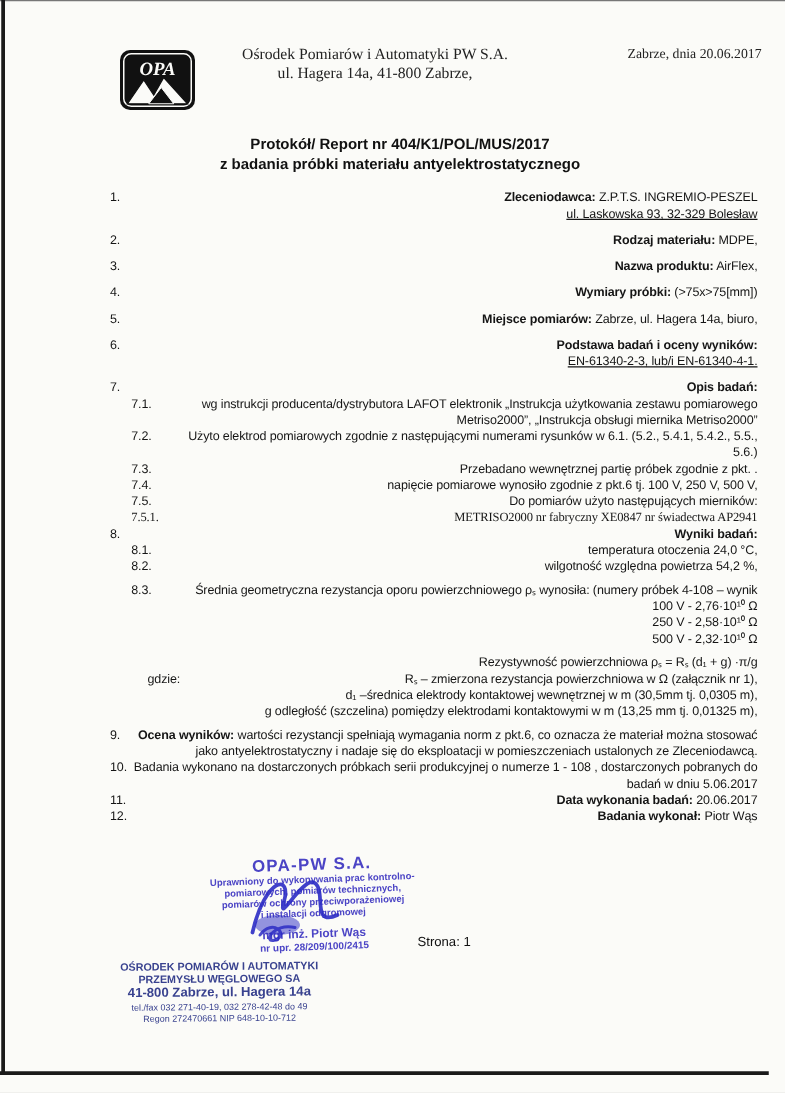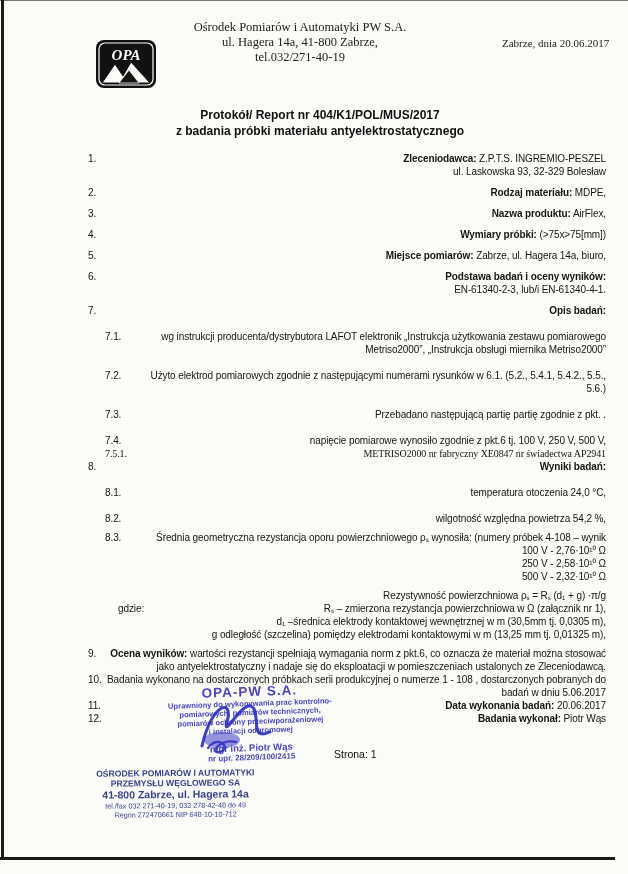--- a/index.html
+++ b/index.html
@@ -4,36 +4,36 @@
 <style>
   html,body{margin:0;padding:0;background:#e8e8e6;}
   .page{position:relative;width:628px;height:874px;background:#fbfbf8;overflow:hidden;
         font-family:"Liberation Sans",sans-serif;color:#1b1b1b;}
   
   .edge-left{position:absolute;left:1px;top:0;width:3px;height:860px;background:#1a1a1a;}
   .edge-bottom{position:absolute;left:0;top:857px;width:615px;height:3px;background:#1a1a1a;}
   .edge-top{position:absolute;left:0;top:0;width:100%;height:1px;background:#777;}
   
   .logo{position:absolute;left:95px;top:36px;width:62px;height:54px;}
-  .company{position:absolute;left:170px;top:20px;width:260px;text-align:center;
+  .company{position:absolute;left:170px;top:36px;width:260px;text-align:center;
            font-family:"Liberation Serif",serif;font-size:12.5px;line-height:15px;color:#222;}
   .dateline{position:absolute;left:460px;top:37px;width:150px;text-align:left;
             font-family:"Liberation Serif",serif;font-size:11px;color:#222;margin-left:42px;}
   
   .title{position:absolute;left:0;top:107px;width:640px;text-align:center;font-weight:bold;
          font-size:12px;line-height:16px;color:#111;}
   
   .doc{position:absolute;left:88px;top:152px;width:518px;font-size:10px;line-height:13px;
        letter-spacing:-0.1px;color:#151515;}
   .row{display:flex;align-items:flex-start;}
   .num{flex:0 0 17px;}
   .txt{flex:1 1 auto;text-align:right;}
-  .sub{padding-left:17px;margin-top:13px;} .sub .num{flex:0 0 24px;}
+  .sub{padding-left:17px;} .sub .num{flex:0 0 24px;}
   .sub2{padding-left:17px;font-family:Liberation Serif, serif;} .sub2 .num{flex:0 0 33px;}
-  .cont{padding-left:17px;}
+  .cont{padding-left:17px;text-decoration:underline;}
   .meas{padding-left:42px;}
   .formula{padding-left:34px;}
   .gdzie{padding-left:30px;} .gdzie .num{flex:0 0 46px;}
   .gdzie2{padding-left:92px;}
   .gdzie3{padding-left:85px;}
   .gap{margin-top:8px;}
   .gap-sm{margin-top:6px;}
   
   .stamp1{position:absolute;left:148px;top:684px;width:205px;text-align:center;
           color:#4b44c5;transform:rotate(-2deg);}
@@ -62,21 +62,20 @@
     <rect x="1" y="4" width="60" height="48" rx="8" fill="#111"></rect>
     <rect x="4" y="7" width="54" height="42" rx="6" fill="none" stroke="#fbfbf8" stroke-width="1.2"></rect>
     <text x="31" y="24" text-anchor="middle" font-family="Liberation Serif, serif" font-style="italic" font-weight="bold" font-size="15" fill="#fbfbf8">OPA</text>
     <polygon points="7,47 20,28 28,40 36,26 55,47" fill="#fbfbf8" stroke="#111" stroke-width="1"></polygon>
     <polygon points="24,47 34,34 44,47" fill="#111" stroke="#fbfbf8" stroke-width="0.8"></polygon>
   </svg>
 
   <div class="company">
     <div>Ośrodek Pomiarów i Automatyki PW S.A.</div>
     <div>ul. Hagera 14a, 41-800 Zabrze,</div>
-    <div>tel.032/271-40-19</div>
   </div>
 
   <div class="dateline">Zabrze, dnia 20.06.2017</div>
 
   <div class="title">
     <div>Protokół/ Report nr 404/K1/POL/MUS/2017</div>
     <div>z badania próbki materiału antyelektrostatycznego</div>
   </div>
 
   <div class="doc">
@@ -117,25 +116,29 @@
       <div class="row sub">
         <span class="num">7.1.</span>
         <div class="txt">wg instrukcji producenta/dystrybutora LAFOT elektronik „Instrukcja użytkowania zestawu pomiarowego Metriso2000”, „Instrukcja obsługi miernika Metriso2000”</div>
       </div>
       <div class="row sub">
         <span class="num">7.2.</span>
         <div class="txt">Użyto elektrod pomiarowych zgodnie z następującymi numerami rysunków w 6.1. (5.2., 5.4.1, 5.4.2., 5.5., 5.6.)</div>
       </div>
       <div class="row sub">
         <span class="num">7.3.</span>
-        <div class="txt">Przebadano następującą partię partię zgodnie z pkt. .</div>
+        <div class="txt">Przebadano wewnętrznej partię próbek zgodnie z pkt. .</div>
       </div>
       <div class="row sub">
         <span class="num">7.4.</span>
         <div class="txt">napięcie pomiarowe wynosiło zgodnie z pkt.6 tj. 100 V, 250 V, 500 V,</div>
+      </div>
+      <div class="row sub">
+        <span class="num">7.5.</span>
+        <div class="txt">Do pomiarów użyto następujących mierników:</div>
       </div>
       <div class="row sub2">
         <span class="num">7.5.1.</span>
         <div class="txt">METRISO2000 nr fabryczny XE0847 nr świadectwa AP2941</div>
       </div>
       <div class="row top">
         <span class="num">8.</span>
         <div class="txt"><b>Wyniki badań:</b></div>
       </div>
       <div class="row sub">

